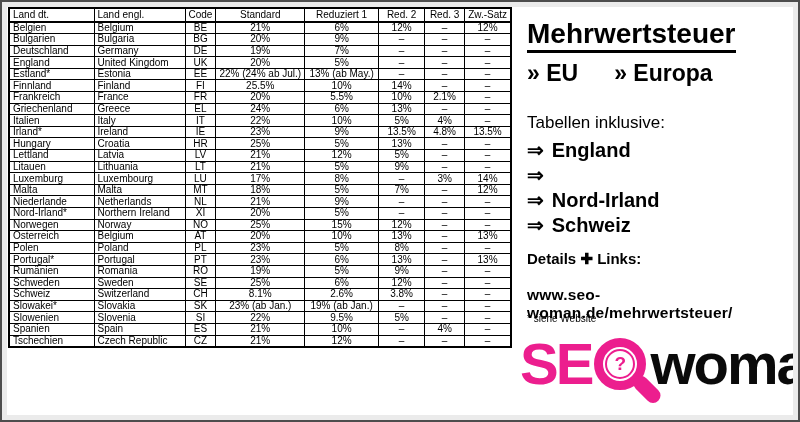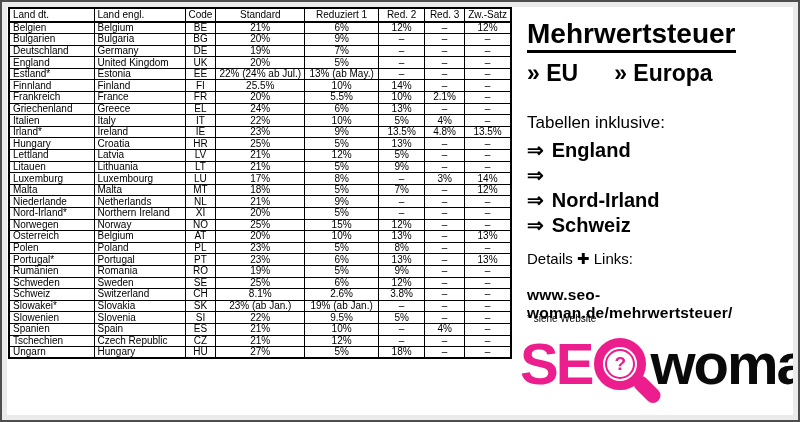--- a/index.html
+++ b/index.html
@@ -67,21 +67,21 @@
     font-size:17px;font-weight:normal;
   }
   .sb-includes{position:absolute;left:0;top:138px;}
   .sb-include-item{
     font-size:20px;font-weight:bold;line-height:25px;height:25px;
     display:flex;align-items:center;gap:8px;
   }
   .sb-include-item .arrow{font-weight:bold;}
   .sb-details{
     position:absolute;left:0;top:250px;
-    font-size:15px;font-weight:normal;
+    font-size:15px;font-weight:bold;
   }
   .sb-url{
     position:absolute;left:0;top:286px;
     font-size:15.5px;font-weight:bold;letter-spacing:0.2px;
   }
   .sb-footnote{
     position:absolute;left:0;top:313px;
     font-size:10px;font-weight:normal;
   }
   
@@ -419,30 +419,20 @@
         <td>4%</td>
         <td>–</td>
       </tr>
       <tr>
         <td>Tschechien</td>
         <td>Czech Republic</td>
         <td>CZ</td>
         <td>21%</td>
         <td>12%</td>
         <td>–</td>
-        <td>–</td>
-        <td>–</td>
-      </tr>
-      <tr>
-        <td>Ungarn</td>
-        <td>Hungary</td>
-        <td>HU</td>
-        <td>27%</td>
-        <td>5%</td>
-        <td>18%</td>
         <td>–</td>
         <td>–</td>
       </tr>
     </tbody>
 </table>
 
 <div class="sidebar">
   <div class="sb-title">Mehrwertsteuer</div>
   <div class="sb-subtitle">
     <span>» EU</span>

